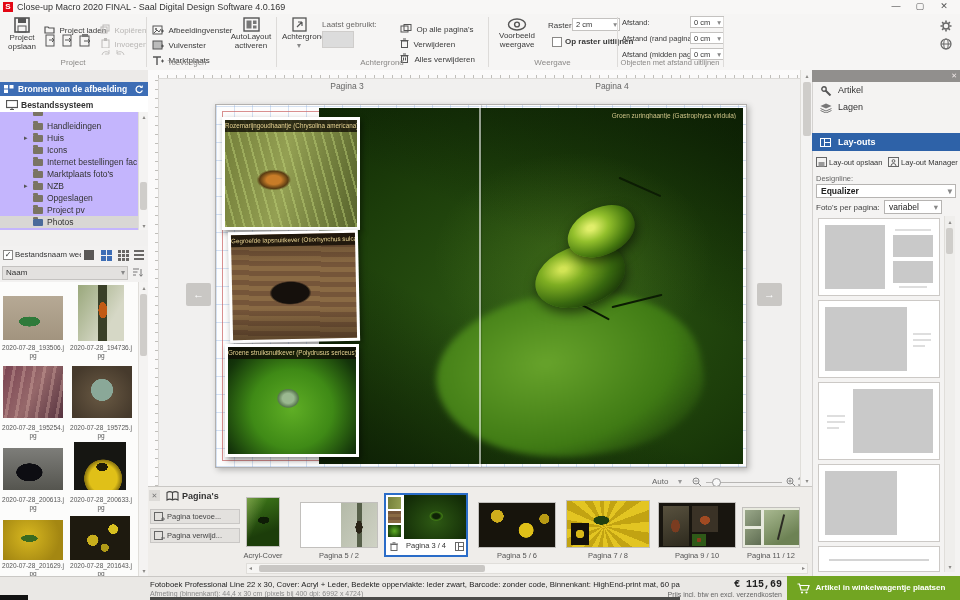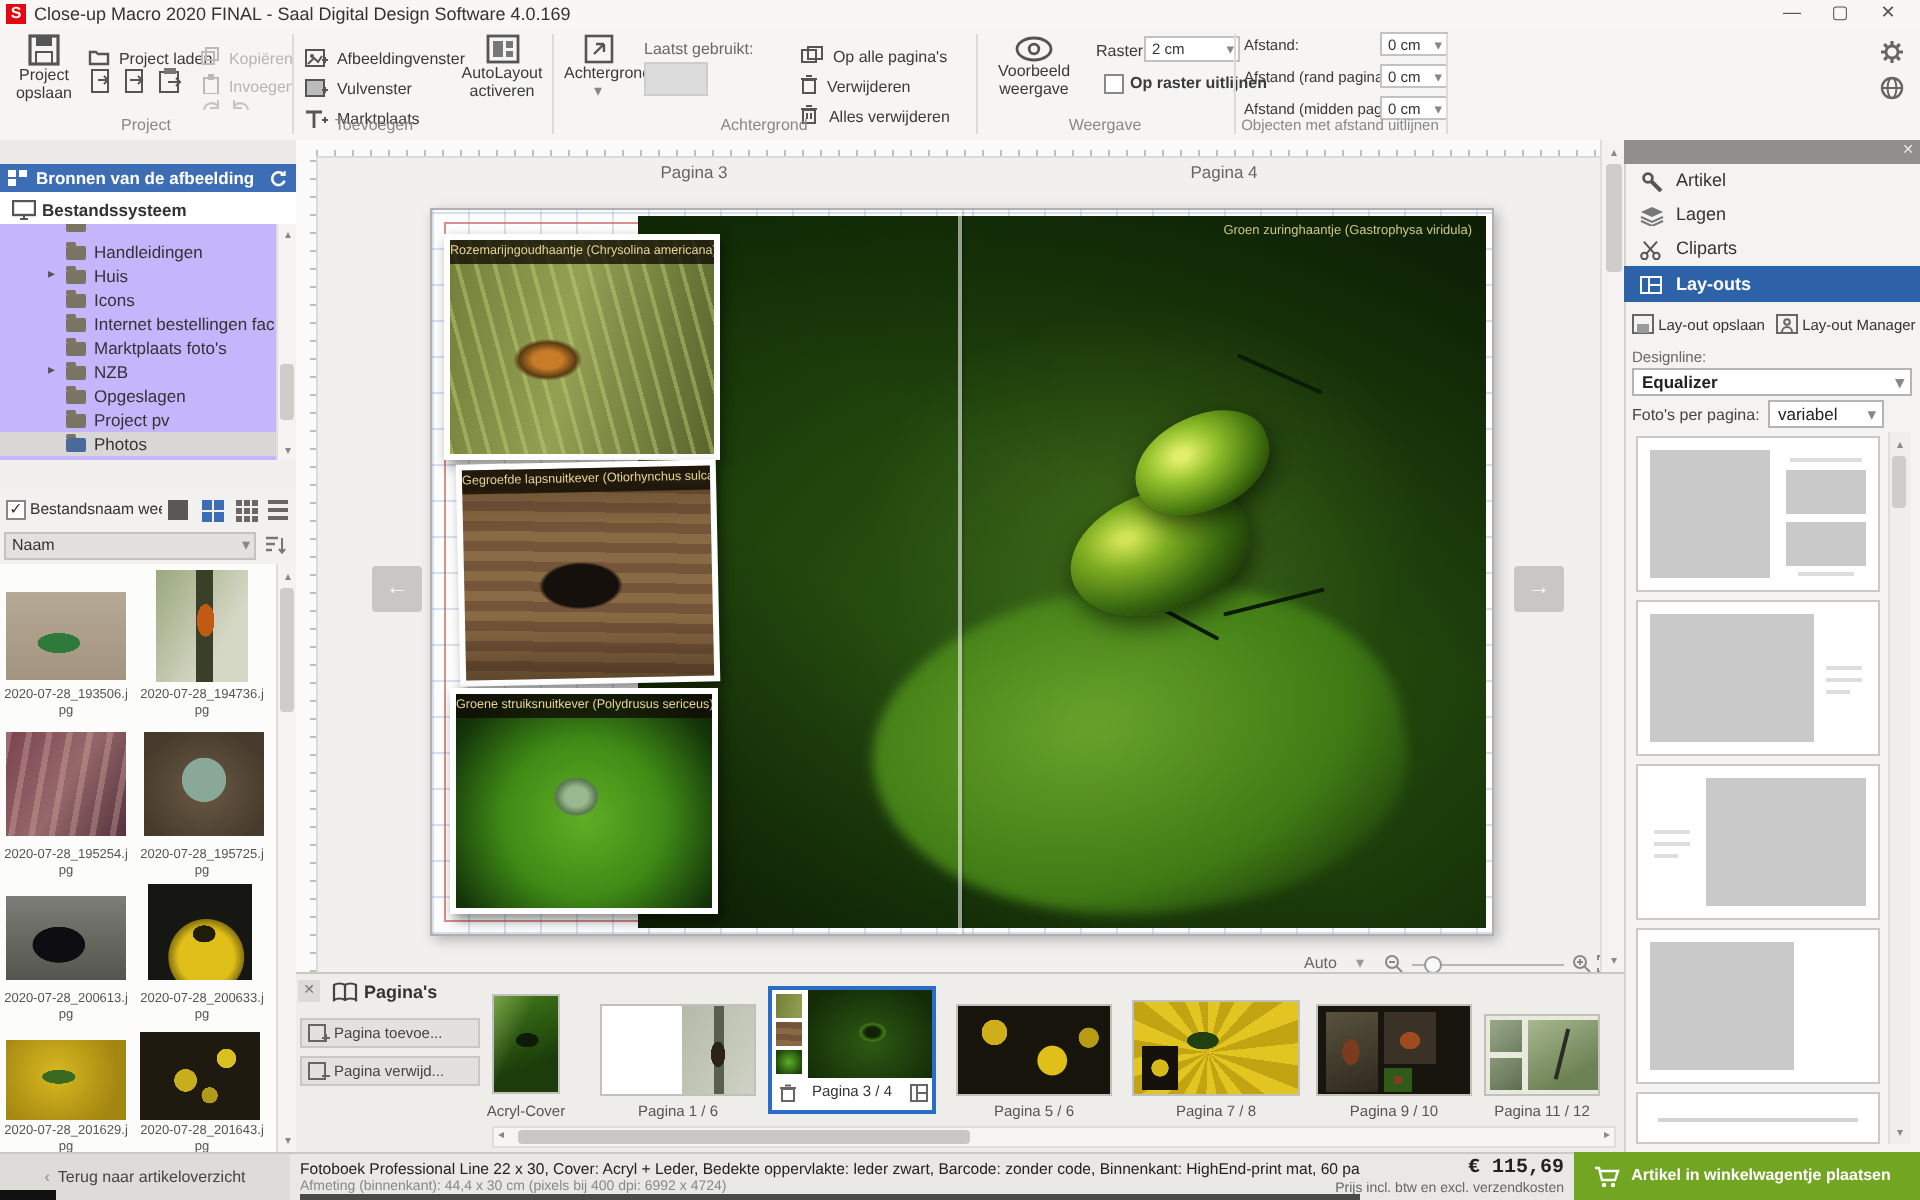--- a/index.html
+++ b/index.html
@@ -460,21 +460,21 @@
       </svg>
     <span>Pagina verwijd...</span>
   </div>
 
   <div class="pthumb" style="left:246px;top:497px;width:34px;height:50px;background:radial-gradient(ellipse 8px 5px at 52% 46%,#0e1c06 70%,rgba(0,0,0,0) 72%),linear-gradient(115deg,rgba(210,220,140,.4),rgba(0,0,0,0) 40%),linear-gradient(160deg,#3f7a1a,#1c3d0a 70%);"></div>
   <div class="plabel" style="left:230px;width:66px;">Acryl-Cover</div>
 
   <div class="pthumb" style="left:300px;top:502px;width:78px;height:46px;background:#fff;">
     <div class="abs" style="left:40px;top:0;width:36px;height:44px;background:radial-gradient(ellipse 5px 9px at 50% 55%,#2a2417 70%,rgba(0,0,0,0) 72%),linear-gradient(90deg,rgba(0,0,0,0) 44%,#57604a 44% 58%,rgba(0,0,0,0) 58%),linear-gradient(120deg,#b4baa8,#cfd2c4);"></div>
   </div>
-  <div class="plabel" style="left:300px;width:78px;">Pagina 1 / 6</div>
+  <div class="plabel" style="left:300px;width:78px;">Pagina 5 / 2</div>
 
   <div class="abs" style="left:384px;top:493px;width:84px;height:64px;border:2px solid #2a6cc8;background:#fff;box-sizing:border-box;">
     <div class="abs" style="left:0;top:0;width:18px;height:44px;background:#fff;">
       <div class="abs" style="left:2px;top:2px;width:13px;height:12px;background:linear-gradient(100deg,#747f3a,#94a053);"></div>
       <div class="abs" style="left:2px;top:16px;width:13px;height:12px;background:repeating-linear-gradient(2deg,#8a6a44 0 3px,#755539 3px 6px);"></div>
       <div class="abs" style="left:2px;top:30px;width:13px;height:12px;background:radial-gradient(circle at 50% 50%,#5fae25,#1c4509 80%);"></div>
     </div>
     <div class="abs" style="left:18px;top:0;width:62px;height:44px;background:radial-gradient(ellipse 10px 7px at 52% 48%,#0f2206 35%,#3f7a14 60%,rgba(0,0,0,0) 72%),radial-gradient(ellipse at 50% 60%,#2e5a14,#132c07 85%);"></div>
     <svg class="abs" style="left:4px;top:47px;" width="8" height="9">
         <rect x="1" y="2.5" width="6" height="6" fill="none" stroke="#666"></rect>
@@ -528,28 +528,20 @@
       </svg>
     <span class="abs" style="left:26px;">Artikel</span>
   </div>
   <div class="rp-item" style="top:99px;">
     <svg class="abs" style="left:8px;top:4px;" width="12" height="10">
         <path d="M6 0.5 L11.5 3 L6 5.5 L0.5 3 Z" fill="#777"></path>
         <path d="M0.5 5.5 L6 8 L11.5 5.5" fill="none" stroke="#777"></path>
         <path d="M0.5 7.5 L6 10 L11.5 7.5" fill="none" stroke="#777"></path>
       </svg>
     <span class="abs" style="left:26px;">Lagen</span>
-  </div>
-  <div class="rp-item" style="top:116px;">
-    <svg class="abs" style="left:8px;top:4px;" width="11" height="10">
-        <circle cx="2.2" cy="8" r="1.6" fill="none" stroke="#555"></circle>
-        <circle cx="8.2" cy="8" r="1.6" fill="none" stroke="#555"></circle>
-        <path d="M3.2 6.8 L8.5 0.8 M7.2 6.8 L1.9 0.8" stroke="#555" fill="none"></path>
-      </svg>
-    <span class="abs" style="left:26px;">Cliparts</span>
   </div>
   <div class="rp-item sel" style="top:133px;height:18px;line-height:18px;">
     <svg class="abs" style="left:8px;top:5px;" width="11" height="9">
         <rect x="0.5" y="0.5" width="10" height="8" fill="none" stroke="#fff"></rect>
         <path d="M4.5 0.5 v8 M4.5 4.5 h6" stroke="#fff"></path>
       </svg>
     <span class="abs" style="left:26px;">Lay-outs</span>
   </div>
 
   <div class="rp-actbtn" style="left:816px;">
@@ -604,23 +596,20 @@
   <div class="lcard" style="top:546px;height:24px;">
     <div class="ftext" style="left:10px;top:12px;width:100px;background:#d4d4d4;"></div>
   </div>
   <div class="sb" style="left:944px;top:216px;width:10px;height:356px;background:#efeeec;">
     <div class="sb-arr" style="top:2px;">▴</div>
     <div class="sb-thumb" style="left:1px;top:12px;width:7px;height:26px;"></div>
     <div class="sb-arr" style="bottom:2px;">▾</div>
   </div>
 
   <div class="status">
-    <div class="backbtn">
-      <span style="color:#888;margin-right:4px;">‹</span><span>Terug naar artikeloverzicht</span>
-    </div>
     <div class="abs nw" style="left:150px;top:3px;width:530px;font-size:7.8px;color:#222;">Fotoboek Professional Line 22 x 30, Cover: Acryl + Leder, Bedekte oppervlakte: leder zwart, Barcode: zonder code, Binnenkant: HighEnd-print mat, 60 pagina's</div>
     <div class="abs nw" style="left:150px;top:13px;width:530px;font-size:7px;color:#888;">Afmeting (binnenkant): 44,4 x 30 cm (pixels bij 400 dpi: 6992 x 4724)</div>
     <div class="abs nw" style="left:640px;top:2px;width:142px;font-size:10px;font-weight:bold;color:#222;text-align:right;font-family:Liberation Mono, monospace;">€ 115,69</div>
     <div class="abs nw" style="left:610px;top:14px;width:172px;font-size:7px;color:#666;text-align:right;">Prijs incl. btw en excl. verzendkosten</div>
   </div>
   <div class="cartbtn">
     <svg class="abs" style="left:10px;top:7px;" width="13" height="11">
         <path d="M0.5 1 h2 l1.5 6 h6.5 l1.5 -4.5 h-8.5" fill="none" stroke="#fff" stroke-width="1.2"></path>
         <circle cx="5" cy="9.5" r="1.1" fill="#fff"></circle>
         <circle cx="9.5" cy="9.5" r="1.1" fill="#fff"></circle>

